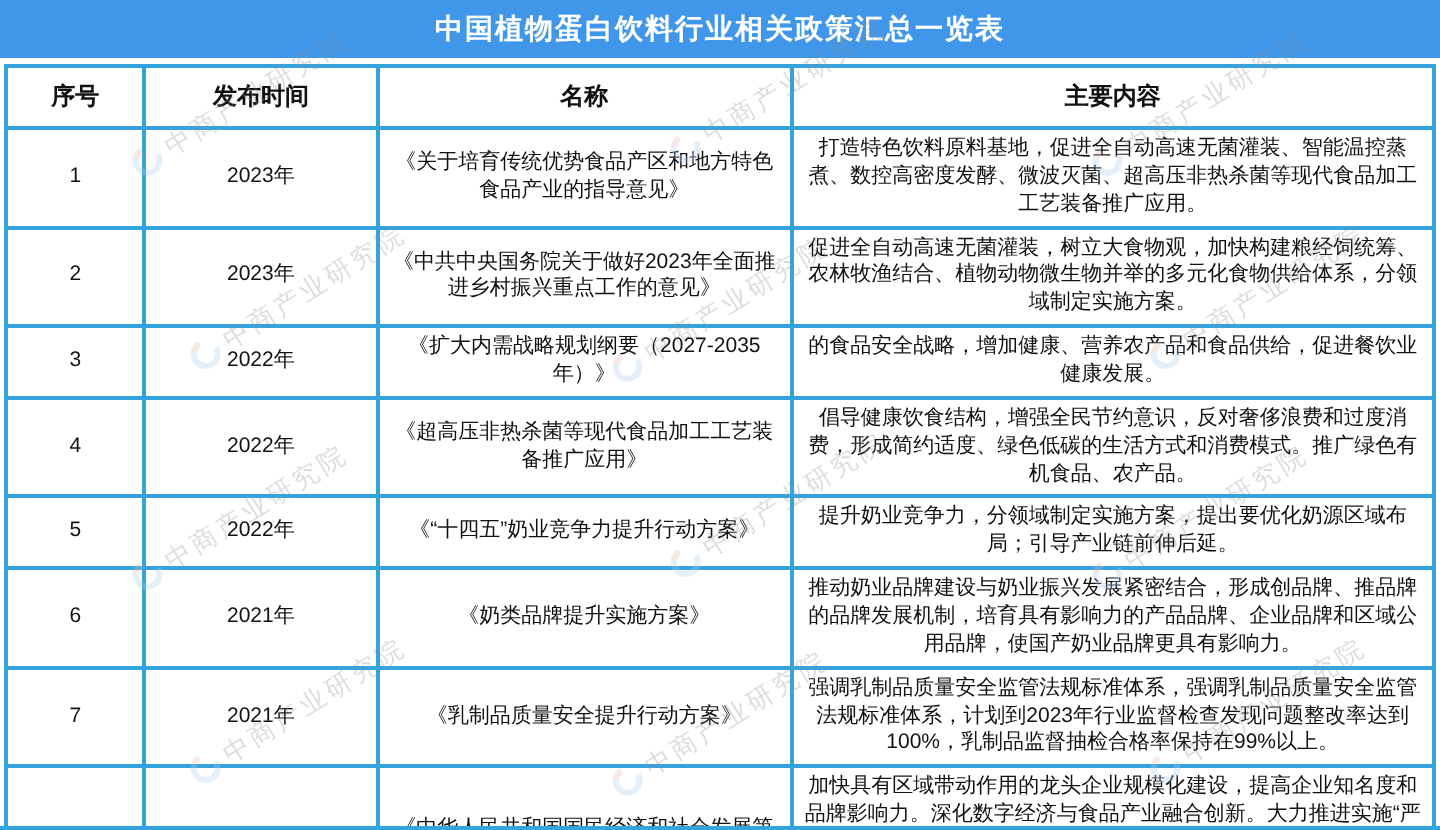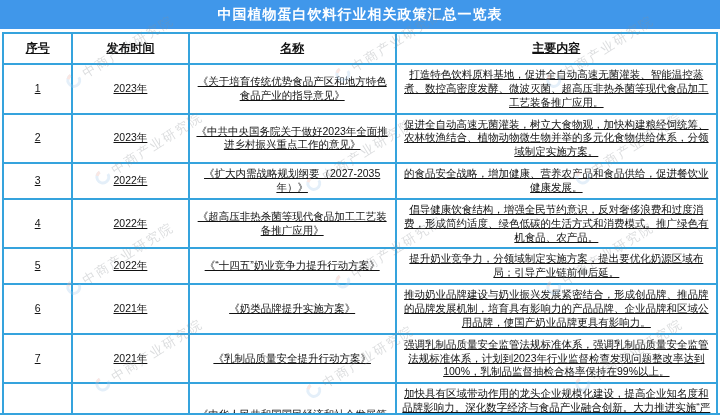--- a/index.html
+++ b/index.html
@@ -28,21 +28,20 @@
   
   table.policy{
     width:716px;margin:3px 2px 0 2px;
     border-collapse:collapse;table-layout:fixed;
     background:transparent;
   }
   table.policy th,table.policy td{
     border:2px solid var(--border);
     text-align:center;vertical-align:middle;
     color:var(--text);
-    text-decoration:underline;
   }
   table.policy th{
     font-size:12px;font-weight:bold;padding:6px 2px;background:rgba(255,255,255,.55);
   }
   table.policy td{
     font-size:10.5px;line-height:1.32;padding:3px 4px;background:rgba(255,255,255,.55);
   }
   col.c1{width:9.7%;} col.c2{width:16.3%;} col.c3{width:29%;} col.c4{width:45%;}
   
   .watermark-layer{

